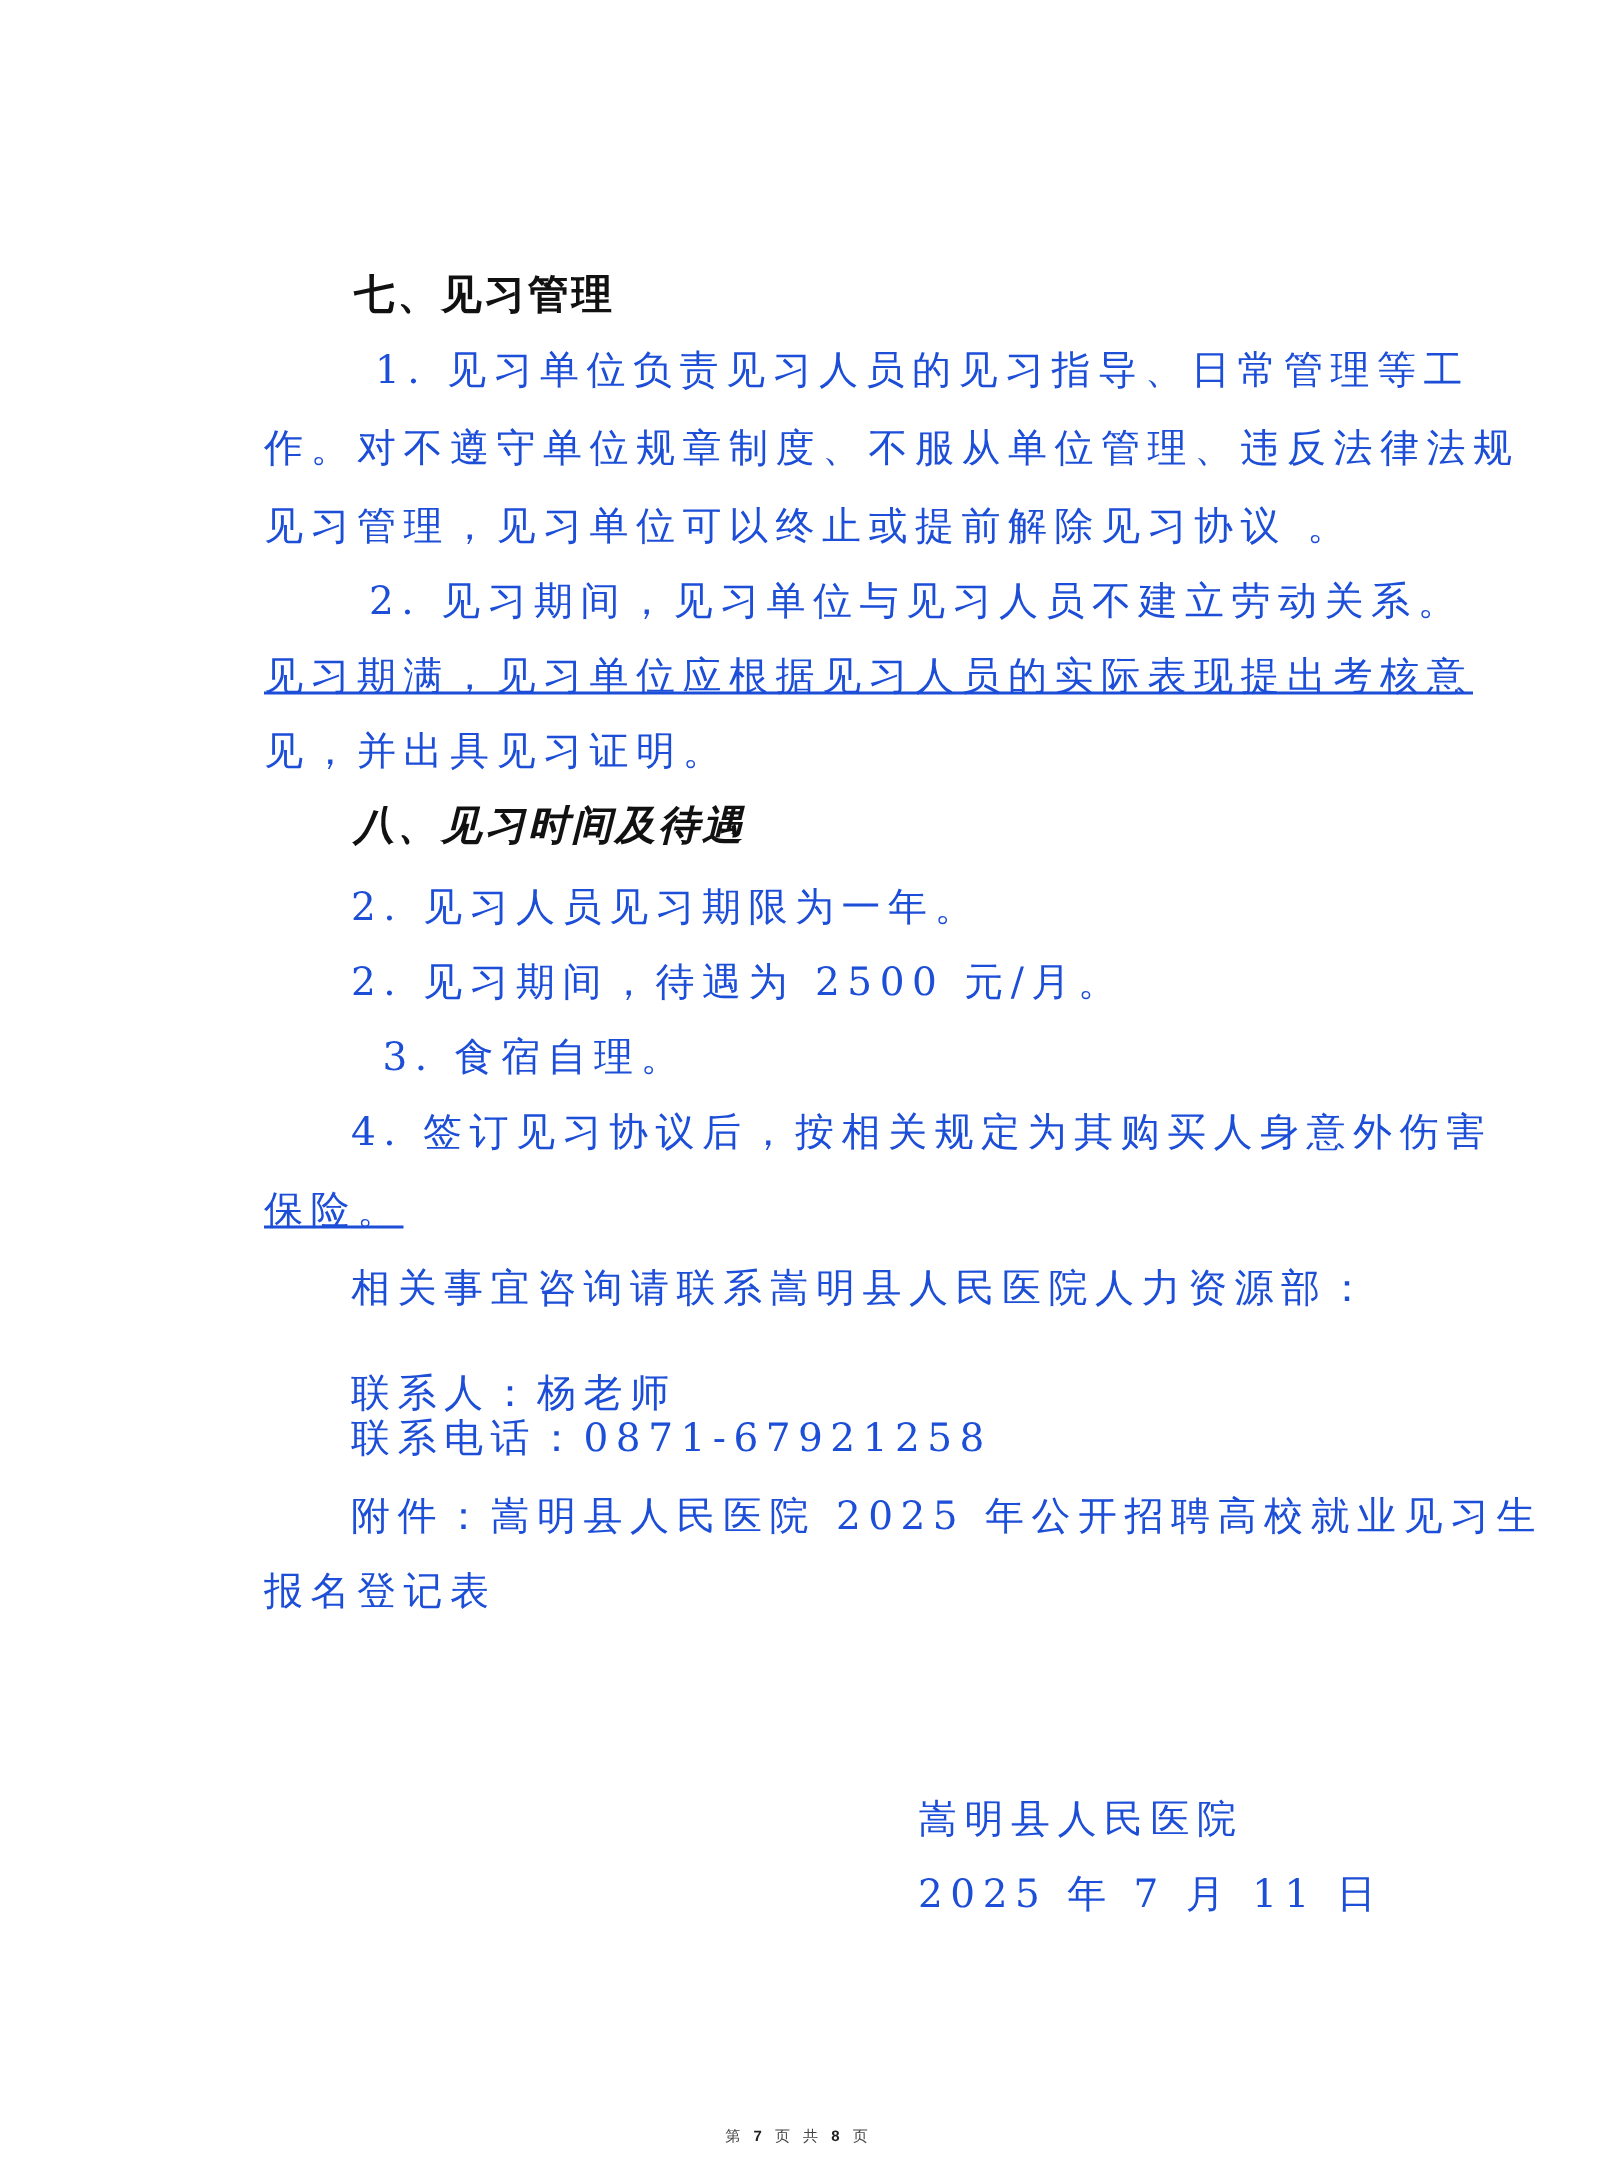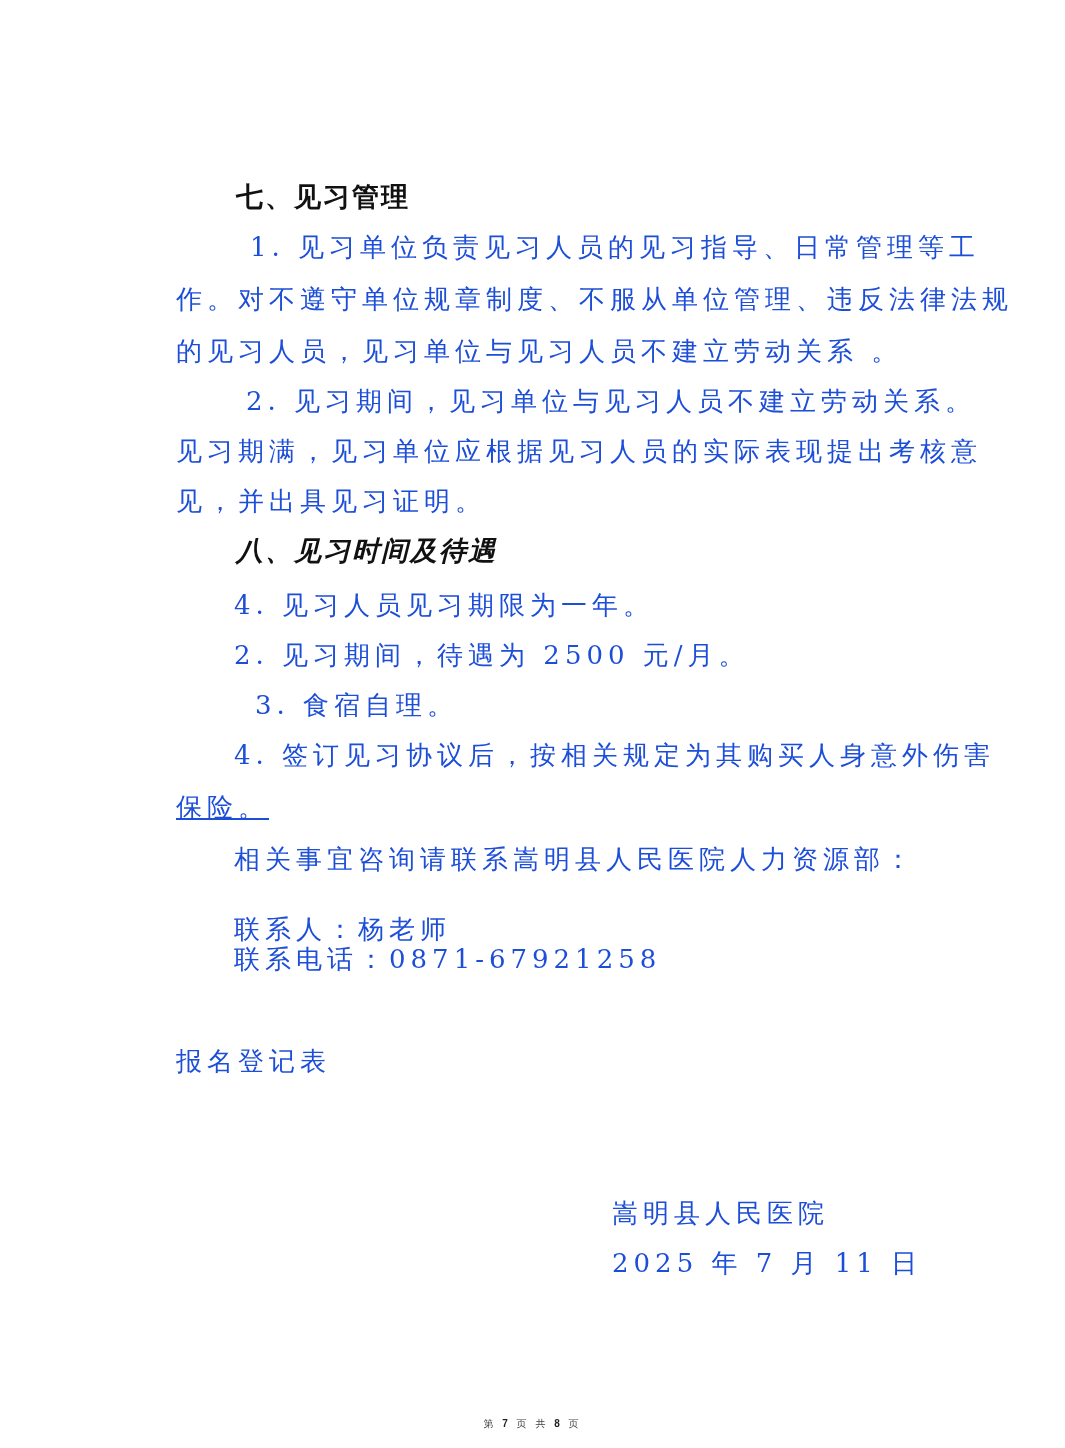--- a/index.html
+++ b/index.html
@@ -12,35 +12,36 @@
               font-family: Liberation Sans, sans-serif; letter-spacing: 3px; }
     .footer b { font-weight: bold; color: #222; }
   </style>
 </head>
 <body>
 
 <div class="page">
   <div class="line heading" style="left:236px; top:180px;">七、见习管理</div>
   <div class="line" style="left:250px; top:230px;">1.  见习单位负责见习人员的见习指导、日常管理等工</div>
   <div class="line" style="left:176px; top:282px;text-align:right;">作。对不遵守单位规章制度、不服从单位管理、违反法律法规</div>
-  <div class="line" style="left:176px; top:334px;">的见习人员，见习单位与见习人员不建立劳动关系 。</div>
+  <div class="line" style="left:176px; top:334px;">见习管理，见习单位可以终止或提前解除见习协议 。</div>
   <div class="line" style="left:246px; top:384px;">2.  见习期间，见习单位与见习人员不建立劳动关系。</div>
-  <div class="line" style="left:176px; top:434px;">见习期满，见习单位应根据见习人员的实际表现提出考核意</div>
+  <div class="line" style="left:176px; top:434px;text-decoration:underline;">见习期满，见习单位应根据见习人员的实际表现提出考核意</div>
   <div class="line" style="left:176px; top:484px;">见，并出具见习证明。</div>
 
   <div class="line heading" style="left:236px; top:534px;font-style:italic;">八、见习时间及待遇</div>
-  <div class="line" style="left:234px; top:588px;">4.  见习人员见习期限为一年。</div>
+  <div class="line" style="left:234px; top:588px;">2.  见习人员见习期限为一年。</div>
   <div class="line" style="left:234px; top:638px;">2.  见习期间，待遇为 2500 元/月。</div>
   <div class="line" style="left:234px; top:688px;margin-left:21px;">3.  食宿自理。</div>
   <div class="line" style="left:234px; top:738px;">4.  签订见习协议后，按相关规定为其购买人身意外伤害</div>
   <div class="line" style="left:176px; top:790px;text-decoration:underline;">保险。</div>
 
   <div class="line" style="left:234px; top:842px;">相关事宜咨询请联系嵩明县人民医院人力资源部：</div>
   <div class="line" style="left:234px; top:912px;">联系人：杨老师</div>
   <div class="line" style="left:234px; top:942px;">联系电话：0871-67921258</div>
+  <div class="line" style="left:234px; top:994px;">附件：嵩明县人民医院 2025 年公开招聘高校就业见习生</div>
   <div class="line" style="left:176px; top:1044px;">报名登记表</div>
 
   <div class="line" style="left:612px; top:1196px;">嵩明县人民医院</div>
   <div class="line" style="left:612px; top:1246px;">2025 年 7 月 11 日</div>
 
   <div class="footer">
     <span>第</span>
     <b>7</b>
     <span>页 共</span>
     <b>8</b>

